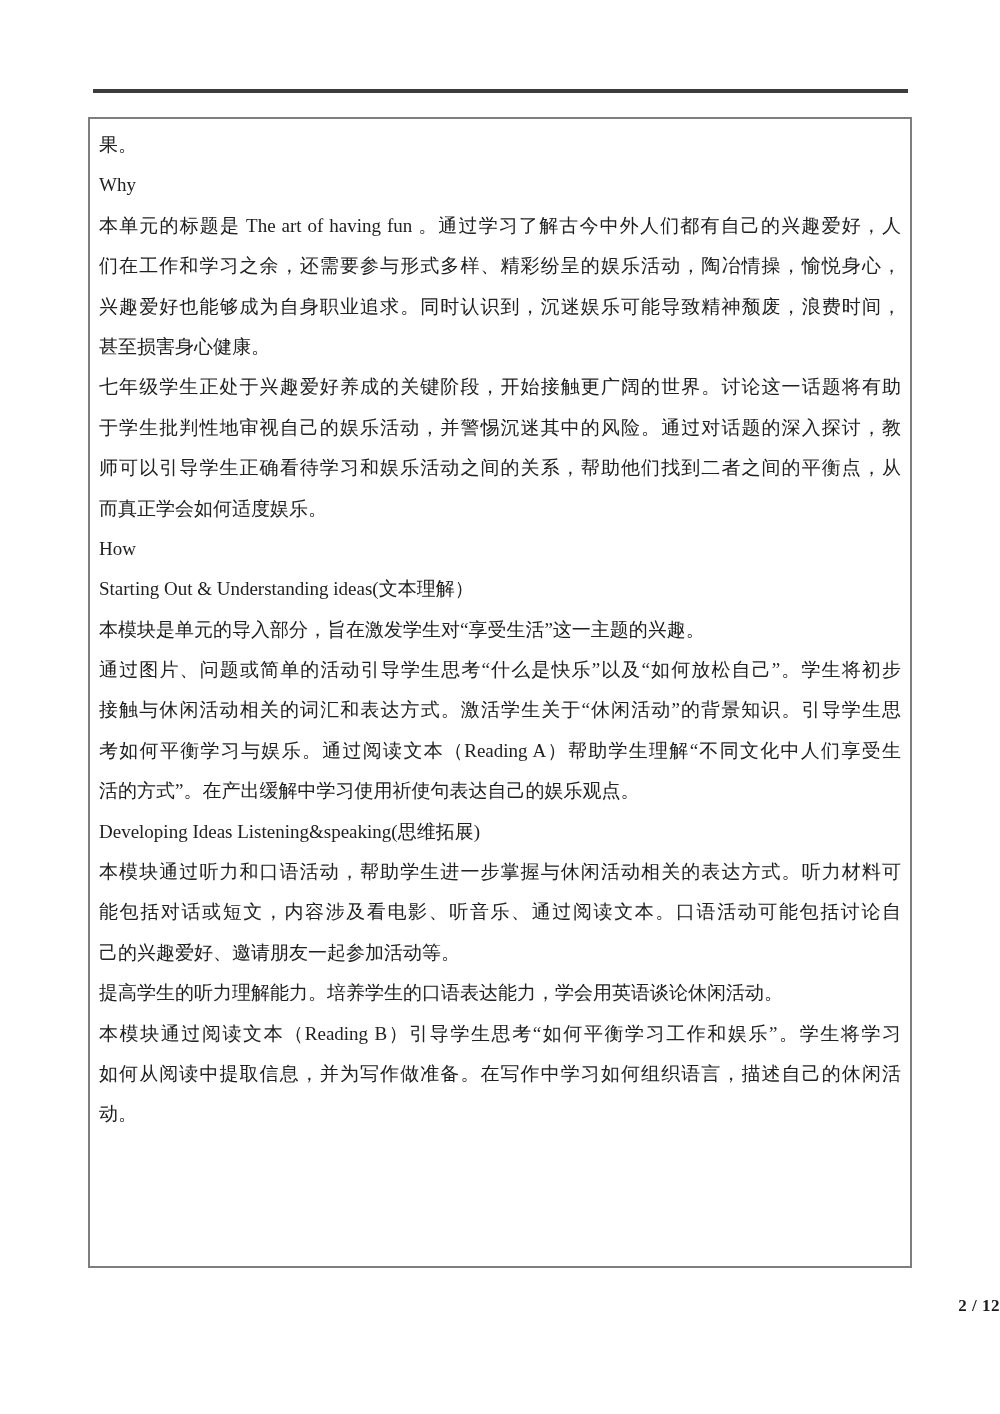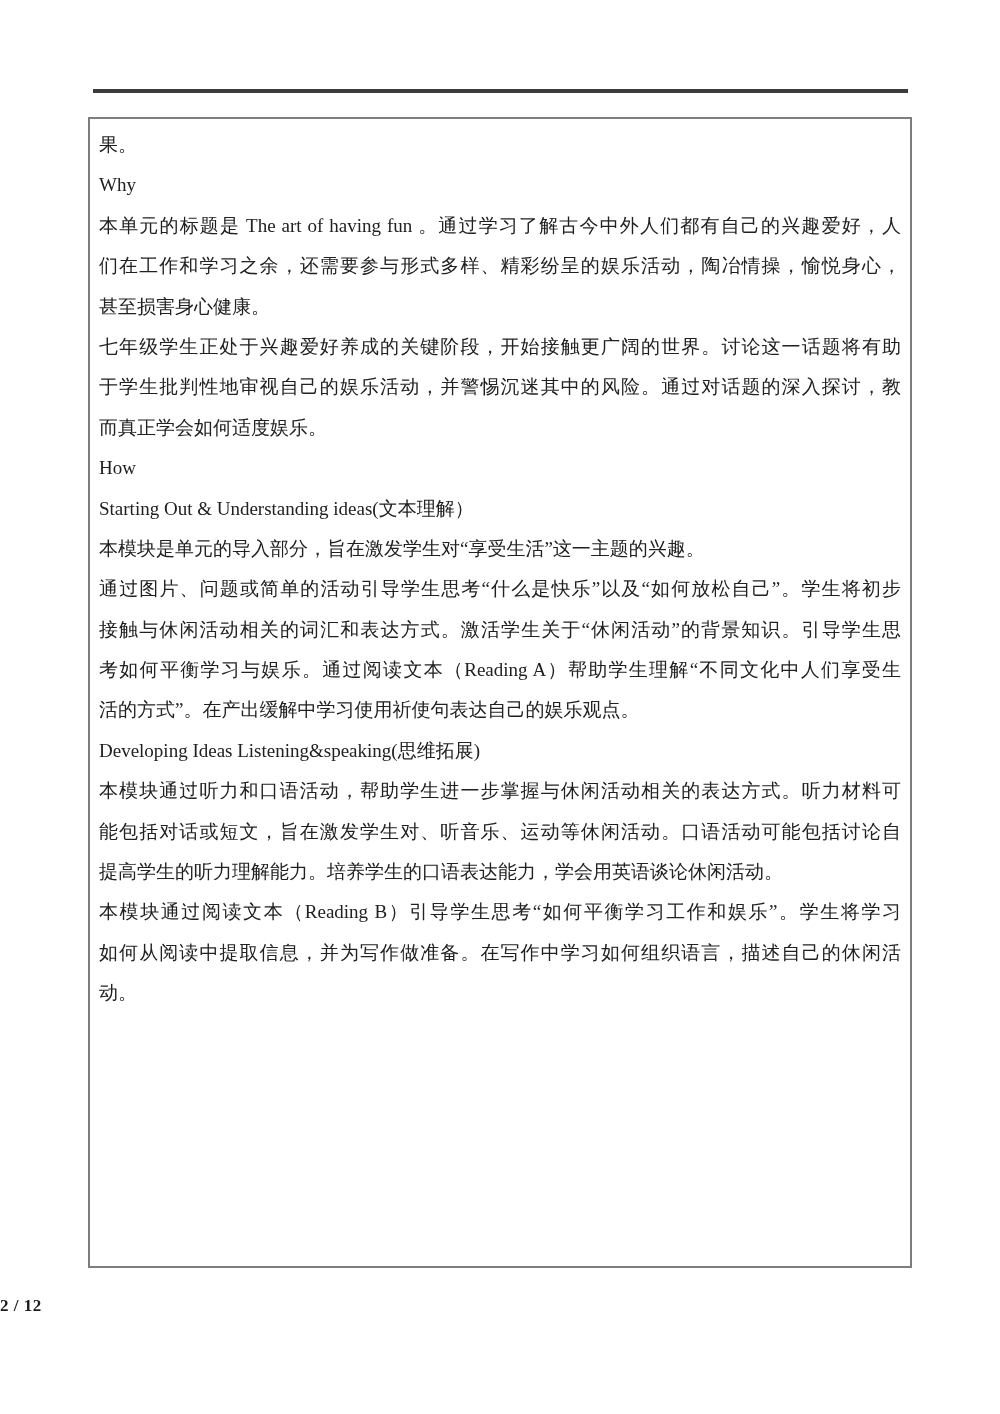--- a/index.html
+++ b/index.html
@@ -47,53 +47,56 @@
   .ln.fill {
     text-align: justify;
     text-align-last: justify;
     -moz-text-align-last: justify;
   }
   .page-footer {
     position: absolute;
     left: 0;
     top: 1296px;
     width: 100%;
-    text-align: left;
+    text-align: right;
     font-size: 17px;
     font-weight: bold;
     color: #1c1c1c;
     letter-spacing: 0.5px;
   }
 </style>
 </head>
 <body>
 
 <div class="page">
 
   <div class="header-rule"></div>
 
   <div class="content-cell">
     <div class="ln">果。</div>
     <div class="ln">Why</div>
     <div class="ln fill">本单元的标题是 The art of having fun 。通过学习了解古今中外人们都有自己的兴趣爱好，人</div>
     <div class="ln fill">们在工作和学习之余，还需要参与形式多样、精彩纷呈的娱乐活动，陶冶情操，愉悦身心，</div>
+    <div class="ln fill">兴趣爱好也能够成为自身职业追求。同时认识到，沉迷娱乐可能导致精神颓废，浪费时间，</div>
     <div class="ln">甚至损害身心健康。</div>
     <div class="ln fill">七年级学生正处于兴趣爱好养成的关键阶段，开始接触更广阔的世界。讨论这一话题将有助</div>
     <div class="ln fill">于学生批判性地审视自己的娱乐活动，并警惕沉迷其中的风险。通过对话题的深入探讨，教</div>
+    <div class="ln fill">师可以引导学生正确看待学习和娱乐活动之间的关系，帮助他们找到二者之间的平衡点，从</div>
     <div class="ln">而真正学会如何适度娱乐。</div>
     <div class="ln">How</div>
     <div class="ln">Starting Out &amp; Understanding ideas(文本理解）</div>
     <div class="ln">本模块是单元的导入部分，旨在激发学生对“享受生活”这一主题的兴趣。</div>
     <div class="ln fill">通过图片、问题或简单的活动引导学生思考“什么是快乐”以及“如何放松自己”。学生将初步</div>
     <div class="ln fill">接触与休闲活动相关的词汇和表达方式。激活学生关于“休闲活动”的背景知识。引导学生思</div>
     <div class="ln fill">考如何平衡学习与娱乐。通过阅读文本（Reading A）帮助学生理解“不同文化中人们享受生</div>
     <div class="ln">活的方式”。在产出缓解中学习使用祈使句表达自己的娱乐观点。</div>
     <div class="ln">Developing Ideas Listening&amp;speaking(思维拓展)</div>
     <div class="ln fill">本模块通过听力和口语活动，帮助学生进一步掌握与休闲活动相关的表达方式。听力材料可</div>
-    <div class="ln fill">能包括对话或短文，旨在激发学生对、听音乐、运动等休闲活动。口语活动可能包括讨论自</div>
+    <div class="ln fill">能包括对话或短文，内容涉及看电影、听音乐、通过阅读文本。口语活动可能包括讨论自</div>
+    <div class="ln">己的兴趣爱好、邀请朋友一起参加活动等。</div>
     <div class="ln">提高学生的听力理解能力。培养学生的口语表达能力，学会用英语谈论休闲活动。</div>
     <div class="ln fill">本模块通过阅读文本（Reading B）引导学生思考“如何平衡学习工作和娱乐”。学生将学习</div>
     <div class="ln fill">如何从阅读中提取信息，并为写作做准备。在写作中学习如何组织语言，描述自己的休闲活</div>
     <div class="ln">动。</div>
   </div>
 
   <div class="page-footer">2 / 12</div>
 
 </div>
 

